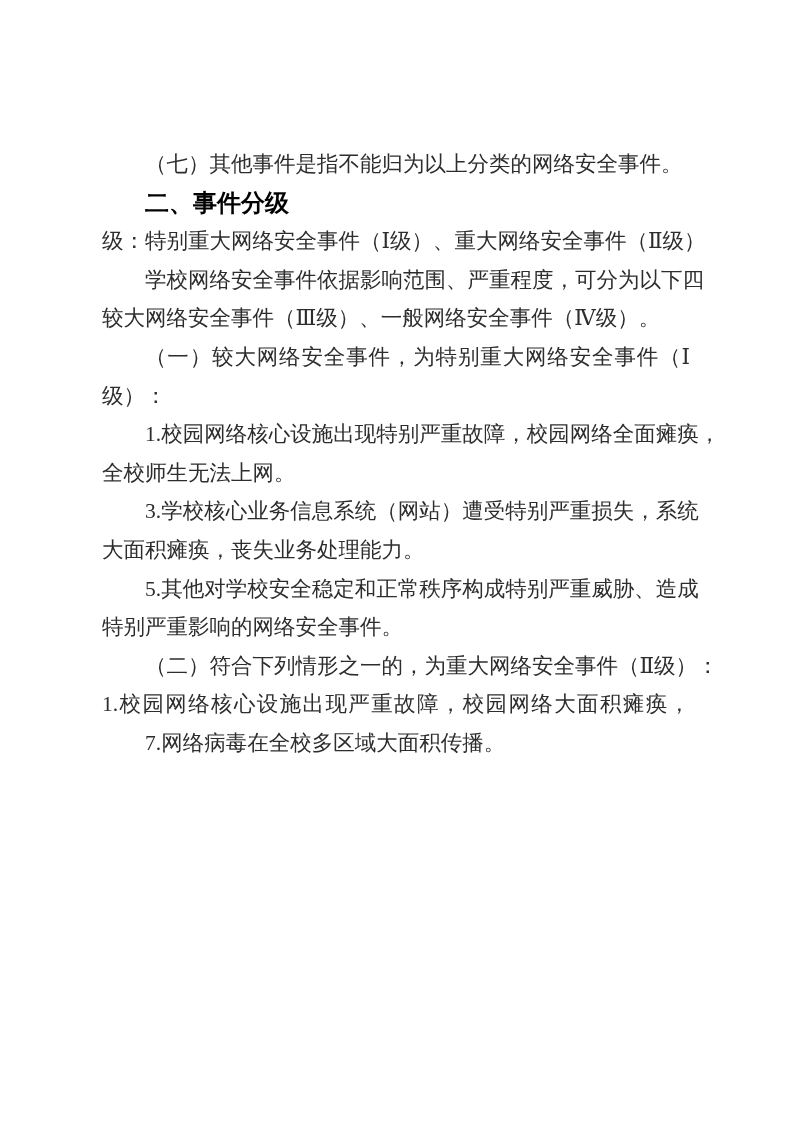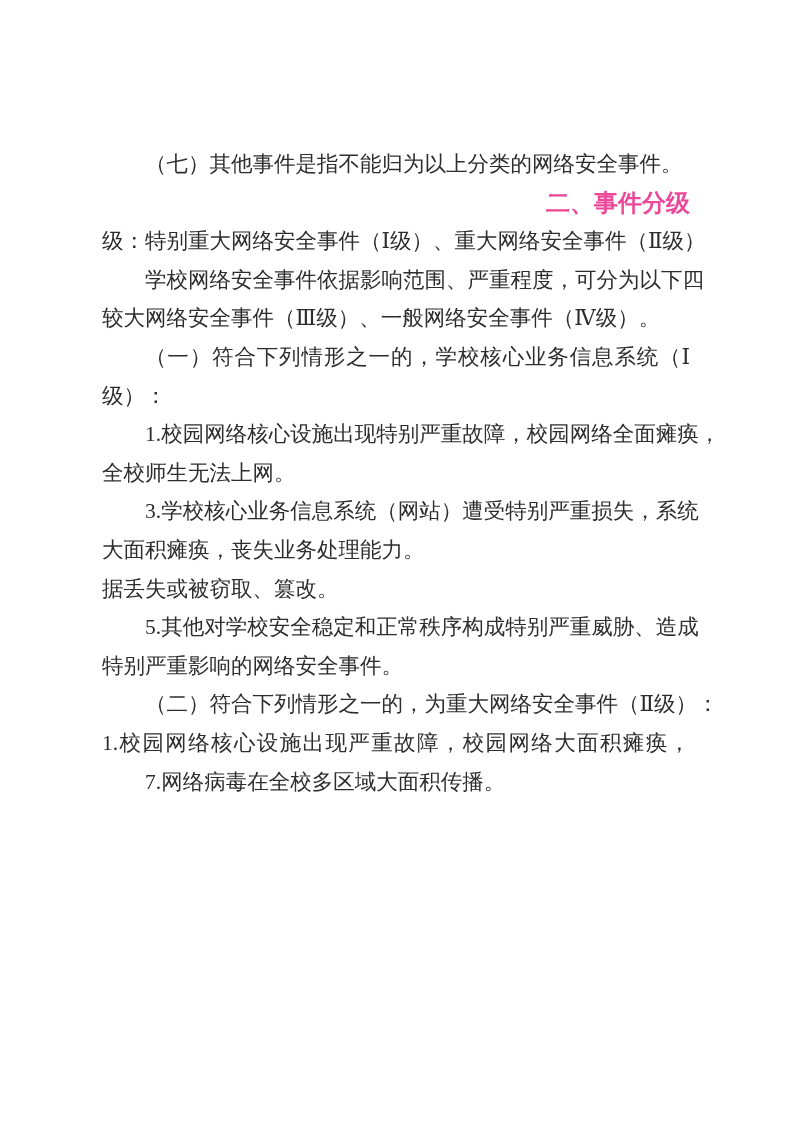--- a/index.html
+++ b/index.html
@@ -37,56 +37,54 @@
     text-indent: 43px;
   }
   .line.fill {
     text-align: justify;
     text-align-last: justify;
   }
   .para.heading .line {
     font-family: "Liberation Sans", "DejaVu Sans", sans-serif;
     font-weight: 700;
     font-size: 24px;
-    color: #ec4899;
+    color: #000000;
     height: 38.6px;
     line-height: 38.6px;
-    text-align: right;
   }
 </style>
 </head>
 <body>
 
 <div class="page">
   <div class="text-block">
       <div class="para body">
         <div class="line indent">（七）其他事件是指不能归为以上分类的网络安全事件。</div>
       </div>
       <div class="para heading">
         <div class="line indent">二、事件分级</div>
       </div>
       <div class="para body">
         <div class="line fill">级：特别重大网络安全事件（Ⅰ级）、重大网络安全事件（Ⅱ级）</div>
         <div class="line indent fill">学校网络安全事件依据影响范围、严重程度，可分为以下四</div>
         <div class="line">较大网络安全事件（Ⅲ级）、一般网络安全事件（Ⅳ级）。</div>
       </div>
       <div class="para body">
-        <div class="line indent fill">（一）符合下列情形之一的，学校核心业务信息系统（Ⅰ</div>
+        <div class="line indent fill">（一）较大网络安全事件，为特别重大网络安全事件（Ⅰ</div>
         <div class="line">级）：</div>
       </div>
       <div class="para body">
         <div class="line indent fill">1.校园网络核心设施出现特别严重故障，校园网络全面瘫痪，</div>
         <div class="line">全校师生无法上网。</div>
       </div>
       <div class="para body">
         <div class="line indent fill">3.学校核心业务信息系统（网站）遭受特别严重损失，系统</div>
         <div class="line">大面积瘫痪，丧失业务处理能力。</div>
       </div>
       <div class="para body">
-        <div class="line">据丢失或被窃取、篡改。</div>
       </div>
       <div class="para body">
         <div class="line indent fill">5.其他对学校安全稳定和正常秩序构成特别严重威胁、造成</div>
         <div class="line">特别严重影响的网络安全事件。</div>
       </div>
       <div class="para body">
         <div class="line indent fill">（二）符合下列情形之一的，为重大网络安全事件（Ⅱ级）：</div>
         <div class="line fill">1.校园网络核心设施出现严重故障，校园网络大面积瘫痪，</div>
       </div>
       <div class="para body">

